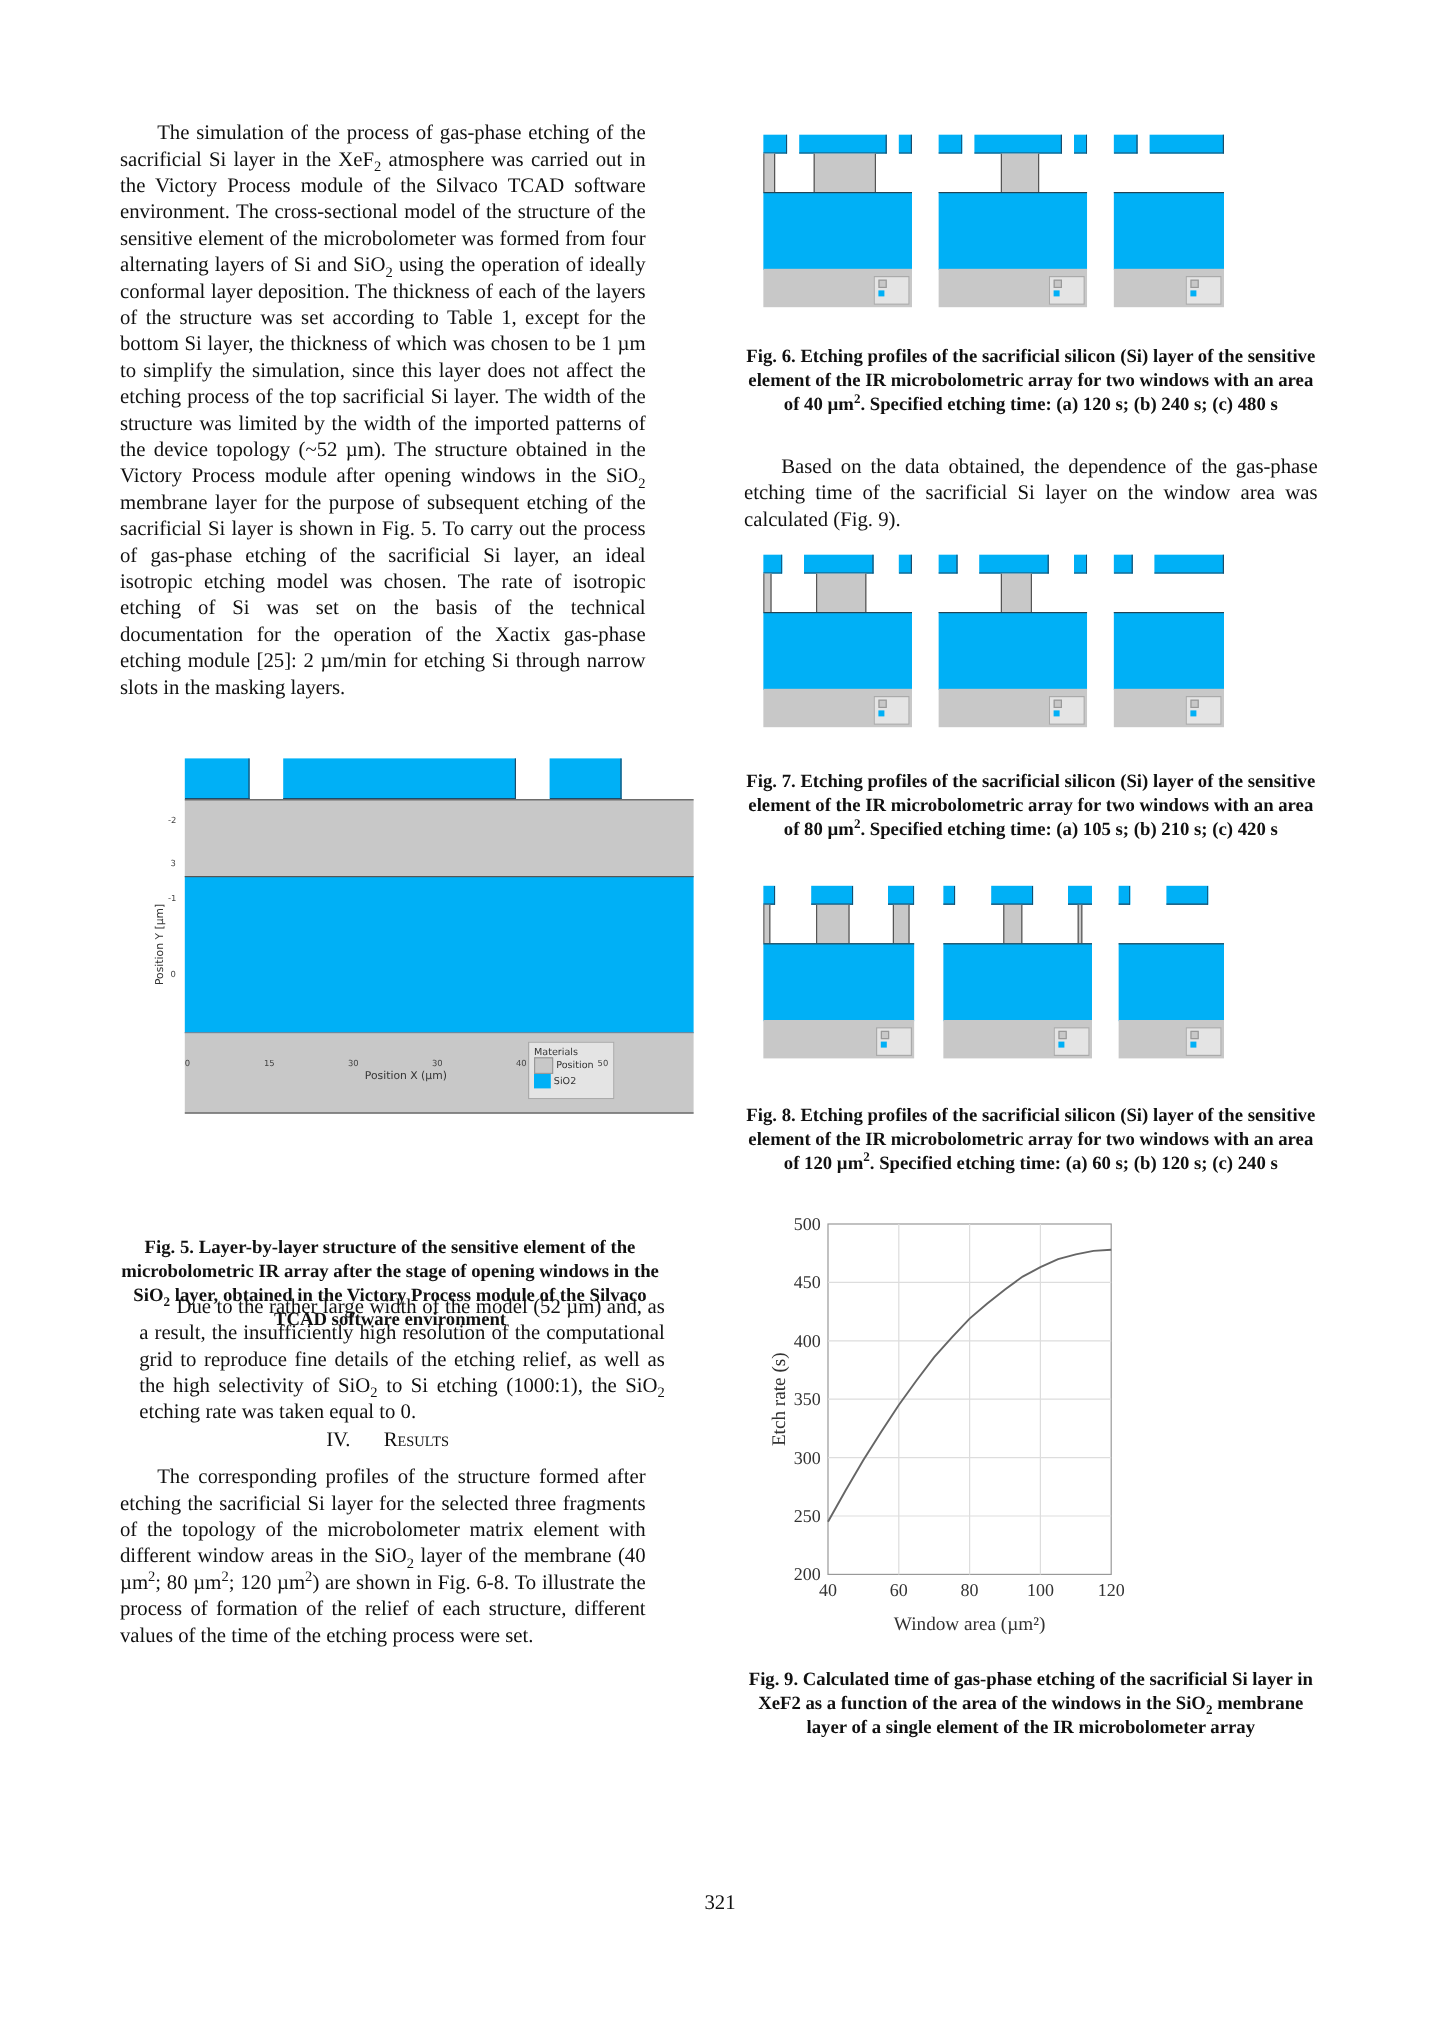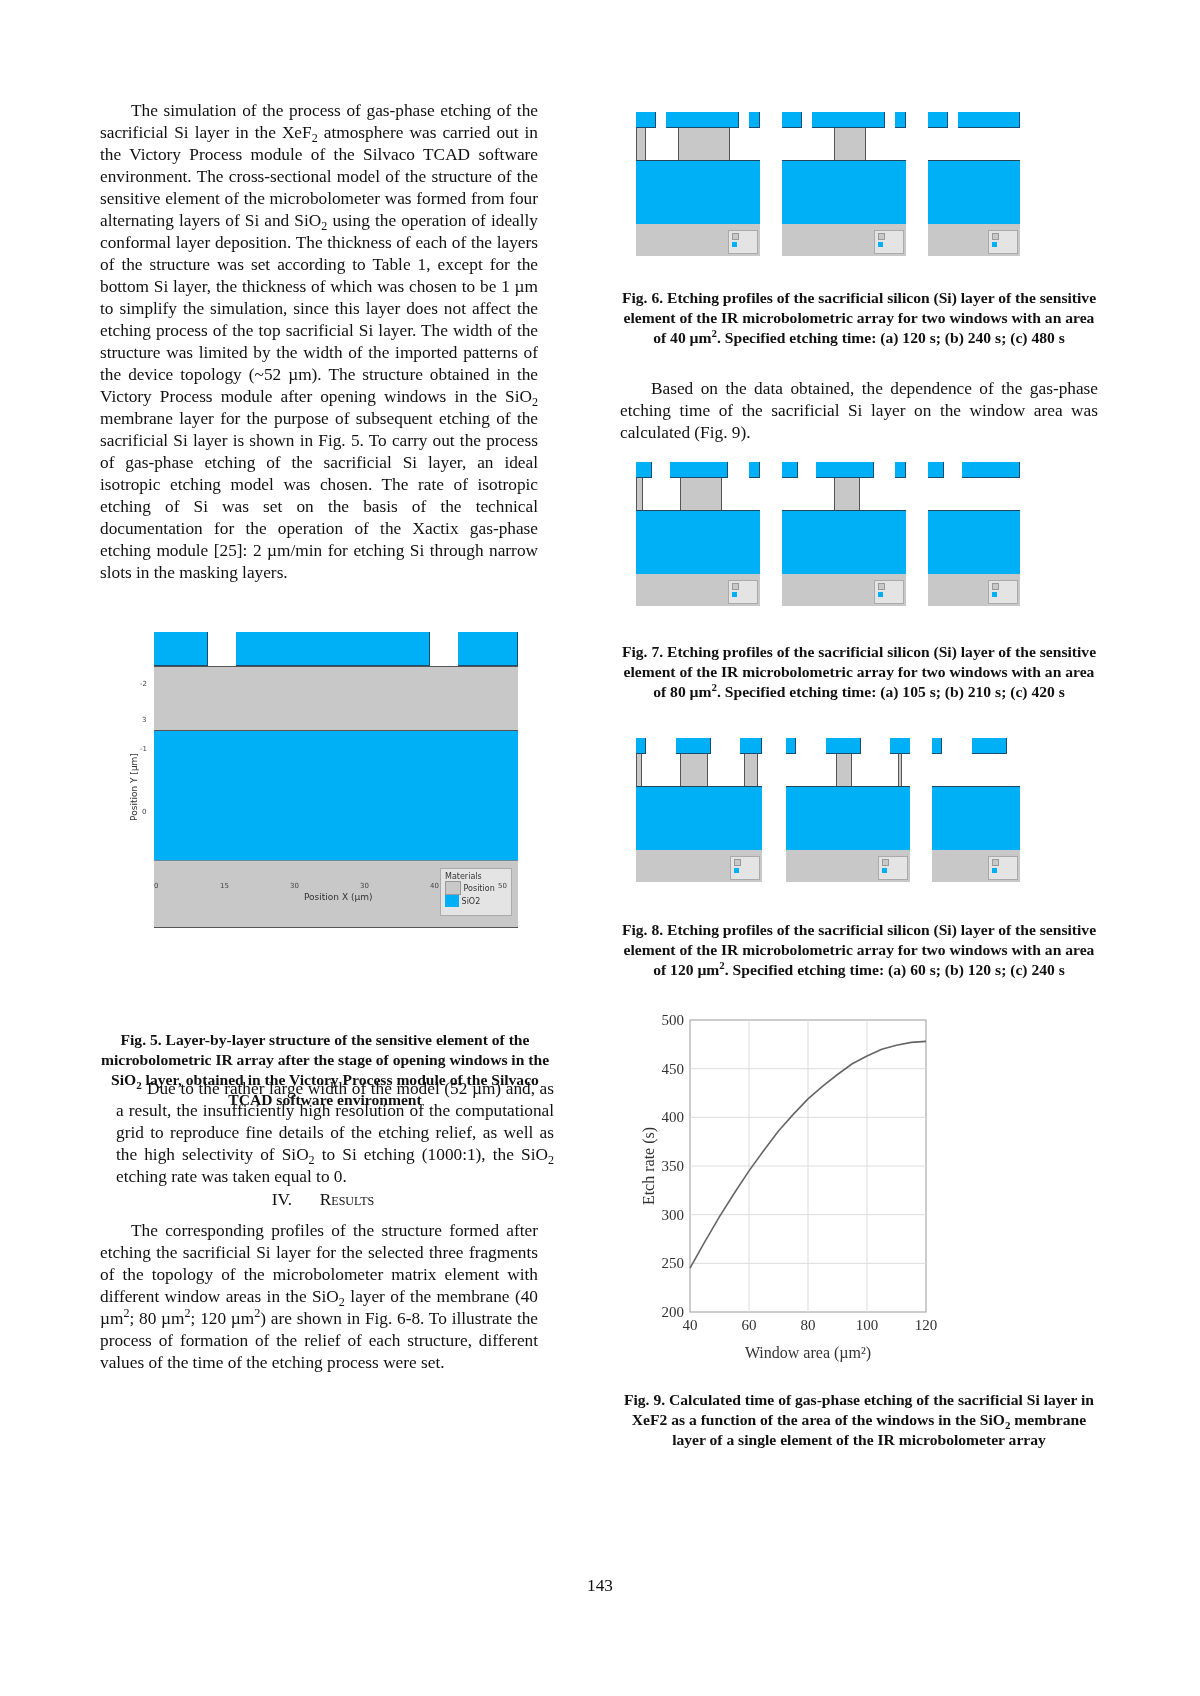--- a/index.html
+++ b/index.html
@@ -34,21 +34,21 @@
 <body>
 
 <div class="col" style="left:100px;width:438px;">
   <p class="p indent" style="position:absolute;top:100px;width:438px;">
     <span>The simulation of the process of gas-phase etching of the sacrificial Si layer in the XeF</span><sub>2</sub><span> atmosphere was carried out in the Victory Process module of the Silvaco TCAD software environment. The cross-sectional model of the structure of the sensitive element of the microbolometer was formed from four alternating layers of Si and SiO</span><sub>2</sub><span> using the operation of ideally conformal layer deposition. The thickness of each of the layers of the structure was set according to Table 1, except for the bottom Si layer, the thickness of which was chosen to be 1 µm to simplify the simulation, since this layer does not affect the etching process of the top sacrificial Si layer. The width of the structure was limited by the width of the imported patterns of the device topology (~52 µm). The structure obtained in the Victory Process module after opening windows in the SiO</span><sub>2</sub><span> membrane layer for the purpose of subsequent etching of the sacrificial Si layer is shown in Fig. 5. To carry out the process of gas-phase etching of the sacrificial Si layer, an ideal isotropic etching model was chosen. The rate of isotropic etching of Si was set on the basis of the technical documentation for the operation of the Xactix gas-phase etching module [25]: 2 µm/min for etching Si through narrow slots in the masking layers.</span>
   </p>
 </div>
 
 <div class="fig5">
   <div class="axlab" style="left:-40px;top:150px;transform:rotate(-90deg);transform-origin:center;width:80px;text-align:center;">Position Y [µm]</div>
-  <div class="plot5" style="left:20px;width:364px;">
+  <div class="plot5" style="left:20px;width:424px;">
 
     <div class="blk" style="left:0;top:0;width:54px;height:34px;"></div>
     <div class="blk" style="left:82px;top:0;width:194px;height:34px;"></div>
     <div class="blk" style="left:304px;top:0;width:60px;height:34px;"></div>
     <div class="layer si" style="top:34px;height:64px;border-top:1px solid #555;"></div>
     <div class="layer sio2" style="top:98px;height:130px;border-top:1px solid #555;"></div>
     <div class="layer si" style="top:228px;height:66px;border-top:1px solid #6a8aa0;border-bottom:1px solid #555;"></div>
     <div class="legend" style="left:286px;top:236px;width:72px;height:48px;font-size:8px;padding:3px 0 0 4px;box-sizing:border-box;">
       <div>Materials</div>
       <div><span class="sw" style="width:14px;height:12px;background:#c8c8c8;border:1px solid #999;"></span> <span>Position</span></div>
@@ -258,13 +258,13 @@
       <text x="168" y="346" text-anchor="middle" font-family="Liberation Serif, serif" font-size="16" fill="#333">Window area (µm²)</text>
       <text transform="translate(14,154) rotate(-90)" text-anchor="middle" font-family="Liberation Serif, serif" font-size="16" fill="#333">Etch rate (s)</text>
     </svg>
 </div>
 <div style="position:absolute;left:620px;top:1390px;width:478px;">
   <p class="cap">
     <span>Fig. 9. Calculated time of gas-phase etching of the sacrificial Si layer in XeF2 as a function of the area of the windows in the SiO</span><sub>2</sub><span> membrane layer of a single element of the IR microbolometer array</span>
   </p>
 </div>
 
-<div class="pagenum">143</div>
+<div class="pagenum">321</div>
 
 </body></html>

